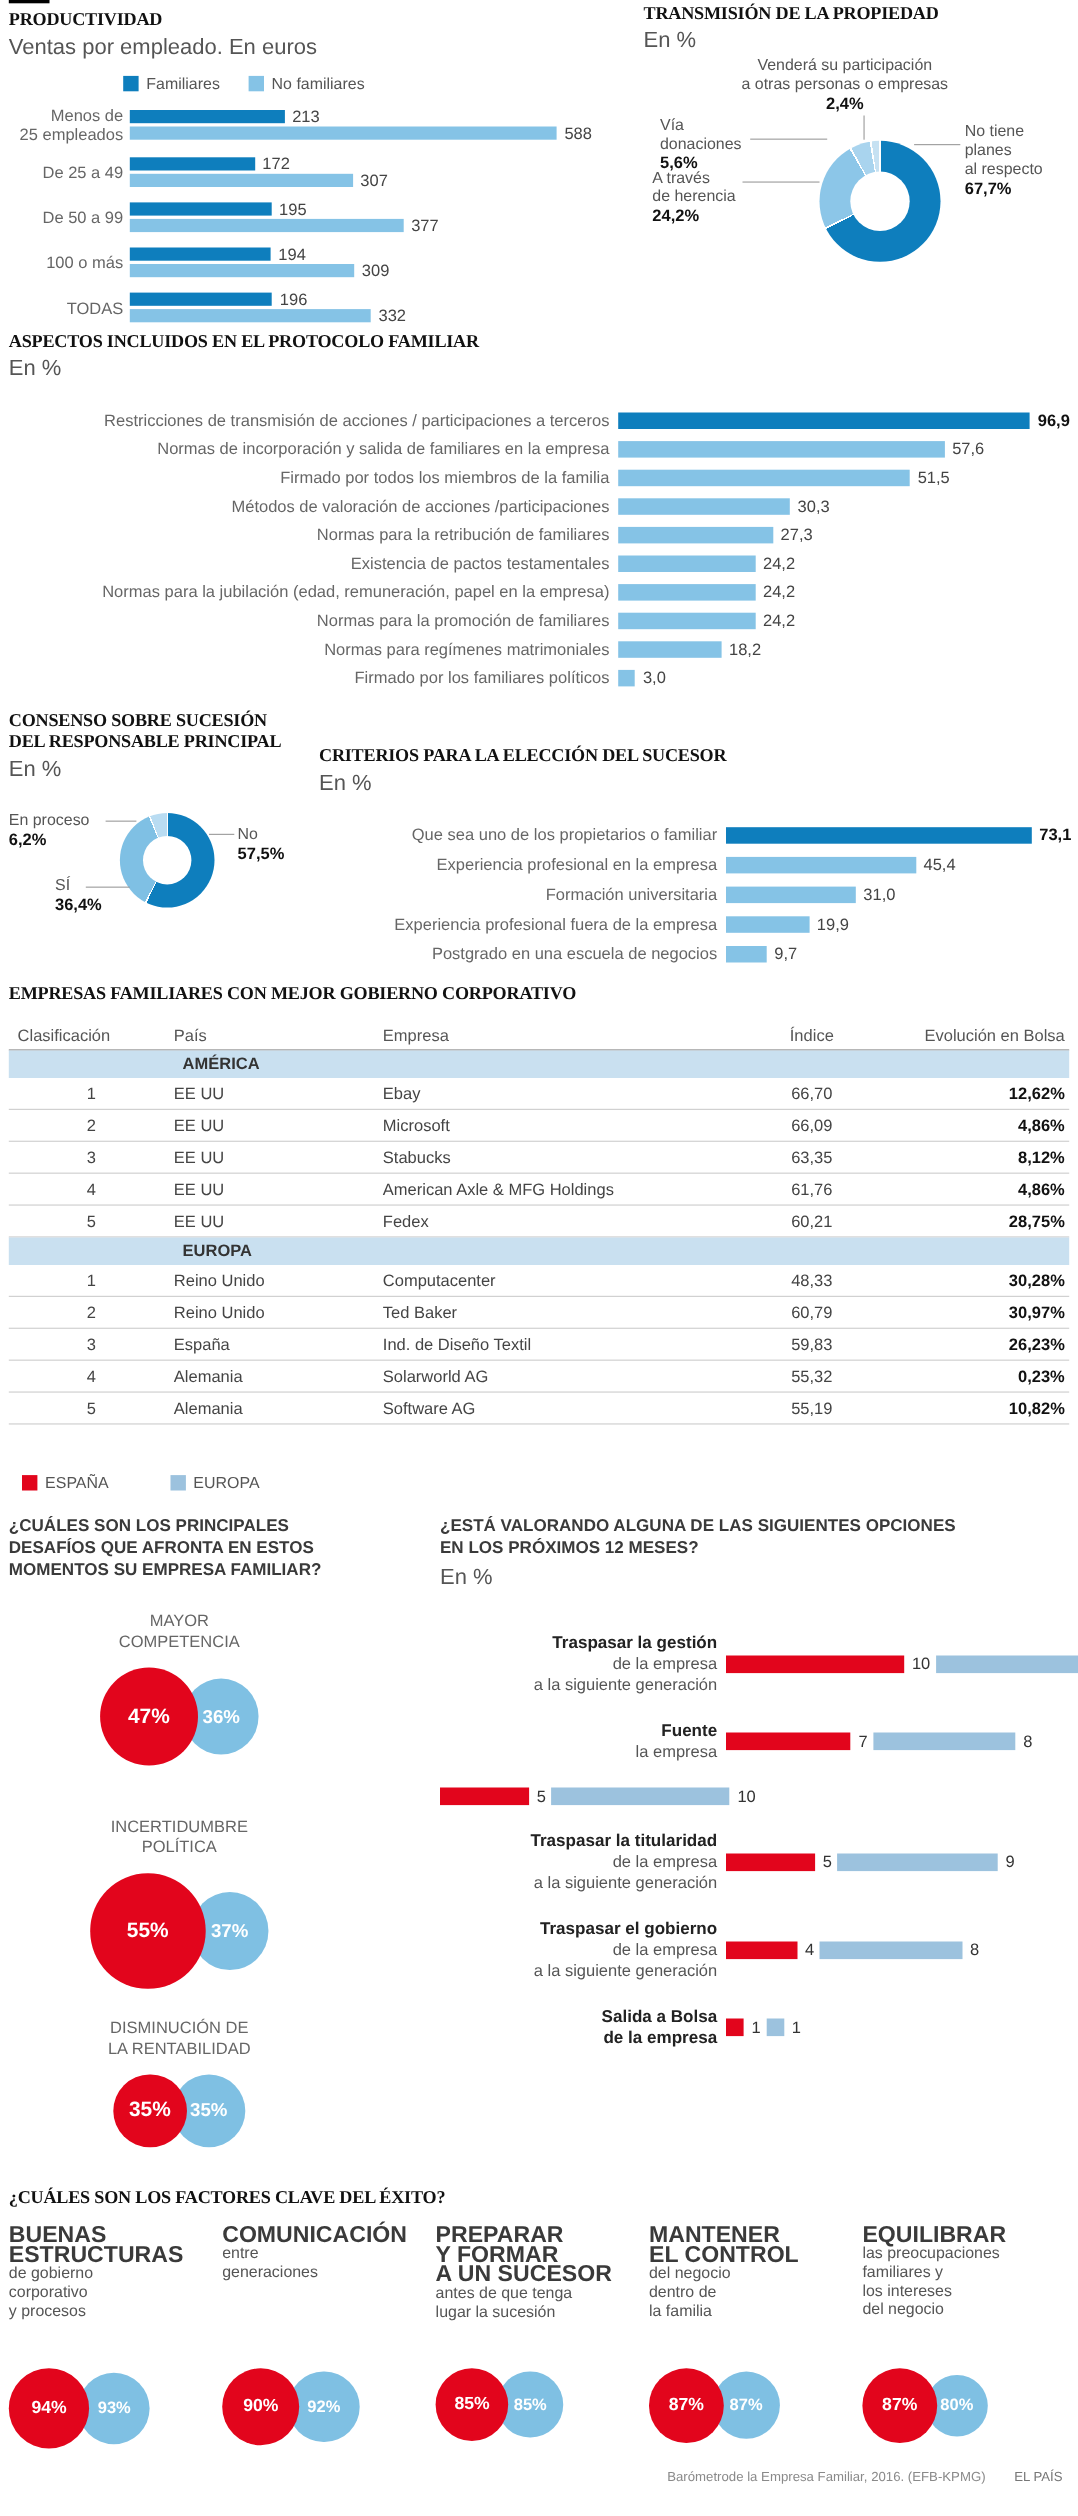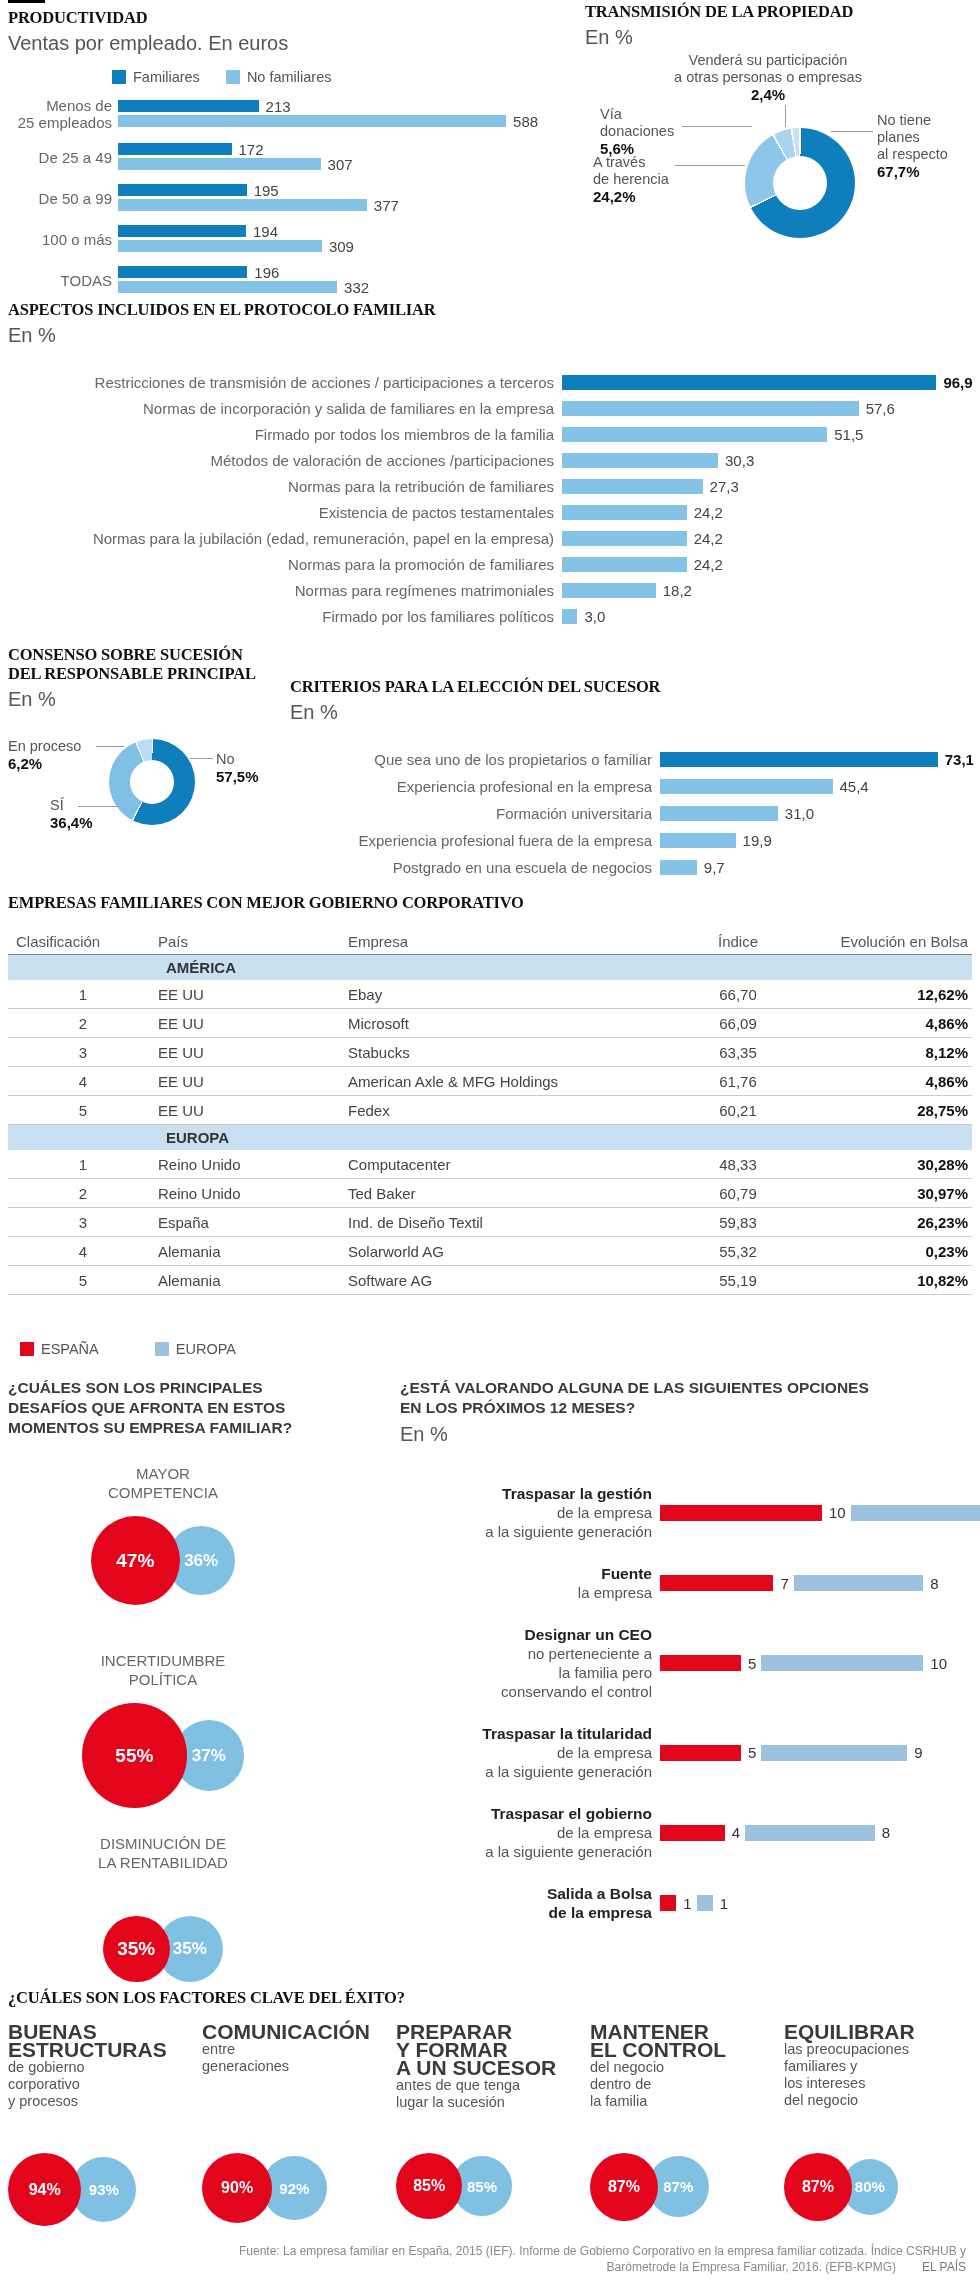--- a/index.html
+++ b/index.html
@@ -461,21 +461,21 @@
     <div class="dpair">
       <div class="bub red" style="width: 104.5px; height: 104.5px;">
           <span>55%</span>
         </div>
       <div class="bub blue" style="width: 70.3px; height: 70.3px;">
           <span>37%</span>
         </div>
     </div>
   </div>
 
-  <div class="dgroup" style="gap:30px;">
+  <div class="dgroup" style="">
     <div class="dlabel">
         <div>DISMINUCIÓN DE</div>
         <div>LA RENTABILIDAD</div>
       </div>
     <div class="dpair">
       <div class="bub red" style="width: 66.5px; height: 66.5px;">
           <span>35%</span>
         </div>
       <div class="bub blue" style="width: 66.5px; height: 66.5px;">
           <span>35%</span>
@@ -521,26 +521,20 @@
             <span class="oval">7</span>
           </div>
         <div class="obarline">
             <span class="bar eurbar" style="width: 129.6px;"></span>
             <span class="oval">8</span>
           </div>
       </div>
     </div>
 
     <div class="ogroup">
-      <div class="olabel">
-        <div class="ob">Designar un CEO</div>
-        <div class="orr">no perteneciente a</div>
-        <div class="orr">la familia pero</div>
-        <div class="orr">conservando el control</div>
-      </div>
       <div class="obars">
         <div class="obarline">
             <span class="bar redbar" style="width: 81px;"></span>
             <span class="oval">5</span>
           </div>
         <div class="obarline">
             <span class="bar eurbar" style="width: 162px;"></span>
             <span class="oval">10</span>
           </div>
       </div>
@@ -684,15 +678,14 @@
           </div>
         <div class="bub blue" style="width: 56px; height: 56px;">
             <span>80%</span>
           </div>
       </div>
     </div>
   </div>
 </div>
 
 <div id="footer" class="abs">
-  <div>Fuente: La empresa familiar en España, 2015 (IEF).   Informe de Gobierno Corporativo en la empresa familiar cotizada. Índice CSRHUB y</div>
   <div><span>Barómetrode la Empresa Familiar, 2016. (EFB-KPMG)</span><span class="brand">EL PAÍS</span></div>
 </div>
 
 </body></html>

